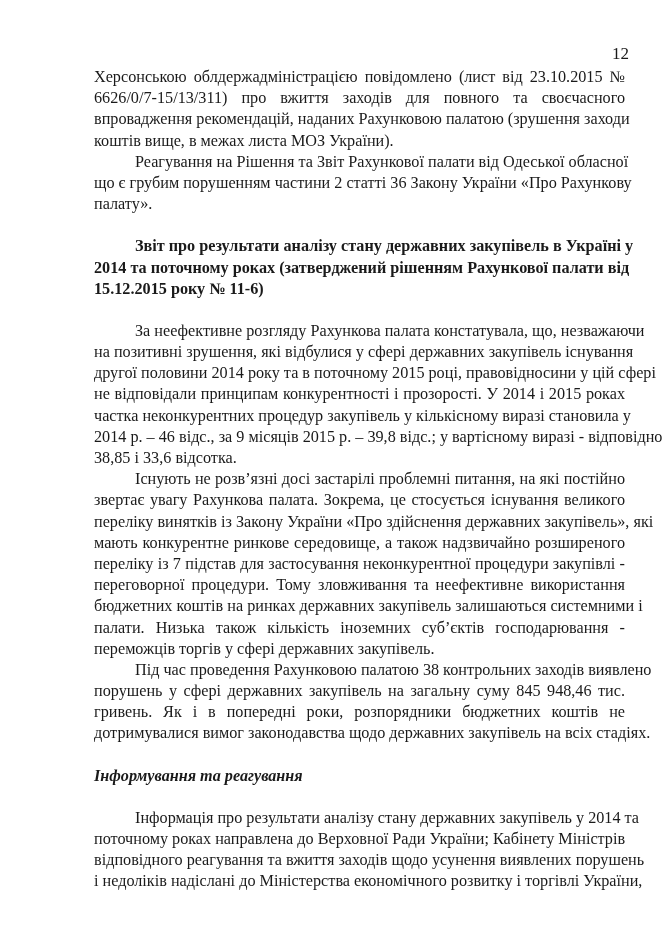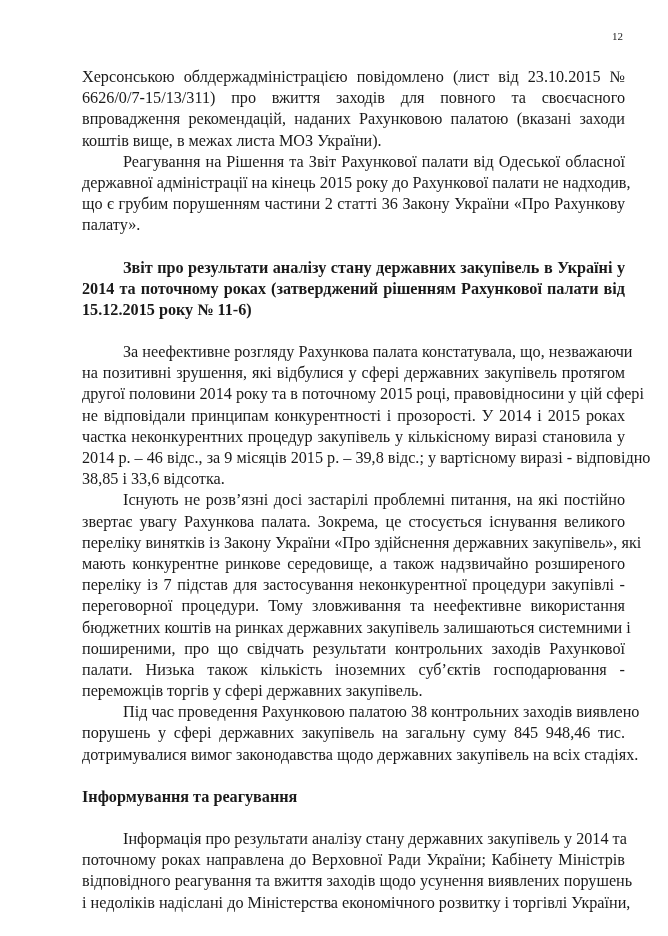--- a/index.html
+++ b/index.html
@@ -1,81 +1,80 @@
 <!DOCTYPE html>
 <html><head>
   <meta charset="utf-8">
   <style>
     html, body { margin: 0; padding: 0; background: #ffffff; }
     body { width: 668px; height: 936px; position: relative; overflow: hidden;
            font-family: "Liberation Serif", "DejaVu Serif", serif; color: #1a1a1a; }
-    .page-num { position: absolute; top: 30px; left: 612px; font-size: 11px; }
+    .page-num { position: absolute; top: 44px; left: 612px; font-size: 17px; }
     .content { position: absolute; left: 82px; top: 67px; width: 543px; font-size: 16.2px; line-height: 21.2px; }
-    .ln { display: block; height: 21.2px; white-space: nowrap; text-align: justify; text-align-last: justify; }
+    .ln { display: block; height: 21.2px; white-space: nowrap; text-align: justify; text-align-last: justify; margin-left: 12px; }
     .ln.last { text-align-last: left; }
     .ind { padding-left: 41px; }
     .bold { font-weight: bold; }
-    .ital { font-weight: bold; }
+    .ital { font-style: italic; font-weight: bold; }
     .gap { height: 21px; }
   </style>
 </head>
 <body>
 
 <div class="page-num">12</div>
 
 <div class="content">
 
   <div>
     <span class="ln">Херсонською облдержадміністрацією повідомлено (лист від 23.10.2015 №</span>
     <span class="ln">6626/0/7-15/13/311) про вжиття заходів для повного та своєчасного</span>
-    <span class="ln">впровадження рекомендацій, наданих Рахунковою палатою (вказані заходи</span>
+    <span class="ln">впровадження рекомендацій, наданих Рахунковою палатою (зрушення заходи</span>
     <span class="ln last">коштів вище, в межах листа МОЗ України).</span>
   </div>
 
   <div>
     <span class="ln ind">Реагування на Рішення та Звіт Рахункової палати від Одеської обласної</span>
-    <span class="ln">державної адміністрації на кінець 2015 року до Рахункової палати не надходив,</span>
     <span class="ln">що є грубим порушенням частини 2 статті 36 Закону України «Про Рахункову</span>
     <span class="ln last">палату».</span>
   </div>
   <div class="gap"></div>
 
   <div class="bold">
     <span class="ln ind">Звіт про результати аналізу стану державних закупівель в Україні у</span>
     <span class="ln">2014 та поточному роках (затверджений рішенням Рахункової палати від</span>
     <span class="ln last">15.12.2015 року  № 11-6)</span>
   </div>
   <div class="gap"></div>
 
   <div>
     <span class="ln ind">За неефективне розгляду Рахункова палата констатувала, що, незважаючи</span>
-    <span class="ln">на позитивні зрушення, які відбулися у сфері державних закупівель протягом</span>
+    <span class="ln">на позитивні зрушення, які відбулися у сфері державних закупівель існування</span>
     <span class="ln">другої половини 2014 року та в поточному  2015 році, правовідносини у цій сфері</span>
     <span class="ln">не відповідали принципам конкурентності і прозорості. У 2014 і 2015 роках</span>
     <span class="ln">частка неконкурентних процедур закупівель у кількісному виразі становила у</span>
     <span class="ln">2014 р. – 46 відс., за  9 місяців 2015 р. – 39,8 відс.; у вартісному виразі - відповідно</span>
     <span class="ln last">38,85 і 33,6 відсотка.</span>
   </div>
 
   <div>
     <span class="ln ind">Існують не розв’язні досі застарілі проблемні питання, на які постійно</span>
     <span class="ln">звертає увагу Рахункова палата. Зокрема, це стосується існування великого</span>
     <span class="ln">переліку винятків із Закону України «Про здійснення державних закупівель», які</span>
     <span class="ln">мають конкурентне ринкове середовище, а також надзвичайно розширеного</span>
     <span class="ln">переліку із 7 підстав для застосування неконкурентної процедури закупівлі -</span>
     <span class="ln">переговорної процедури. Тому зловживання та неефективне використання</span>
     <span class="ln">бюджетних коштів на ринках державних закупівель залишаються системними і</span>
-    <span class="ln">поширеними, про що свідчать результати контрольних заходів Рахункової</span>
     <span class="ln">палати. Низька також кількість іноземних суб’єктів господарювання -</span>
     <span class="ln last">переможців торгів у сфері державних закупівель.</span>
   </div>
 
   <div>
     <span class="ln ind">Під час проведення Рахунковою палатою 38 контрольних заходів виявлено</span>
     <span class="ln">порушень у сфері державних закупівель на загальну суму  845 948,46  тис.</span>
+    <span class="ln">гривень. Як і в попередні роки, розпорядники бюджетних коштів не</span>
     <span class="ln last">дотримувалися вимог законодавства щодо державних закупівель на всіх стадіях.</span>
   </div>
   <div class="gap"></div>
 
   <div class="ital">
     <span class="ln last">Інформування та реагування</span>
   </div>
   <div class="gap"></div>
 
   <div>

